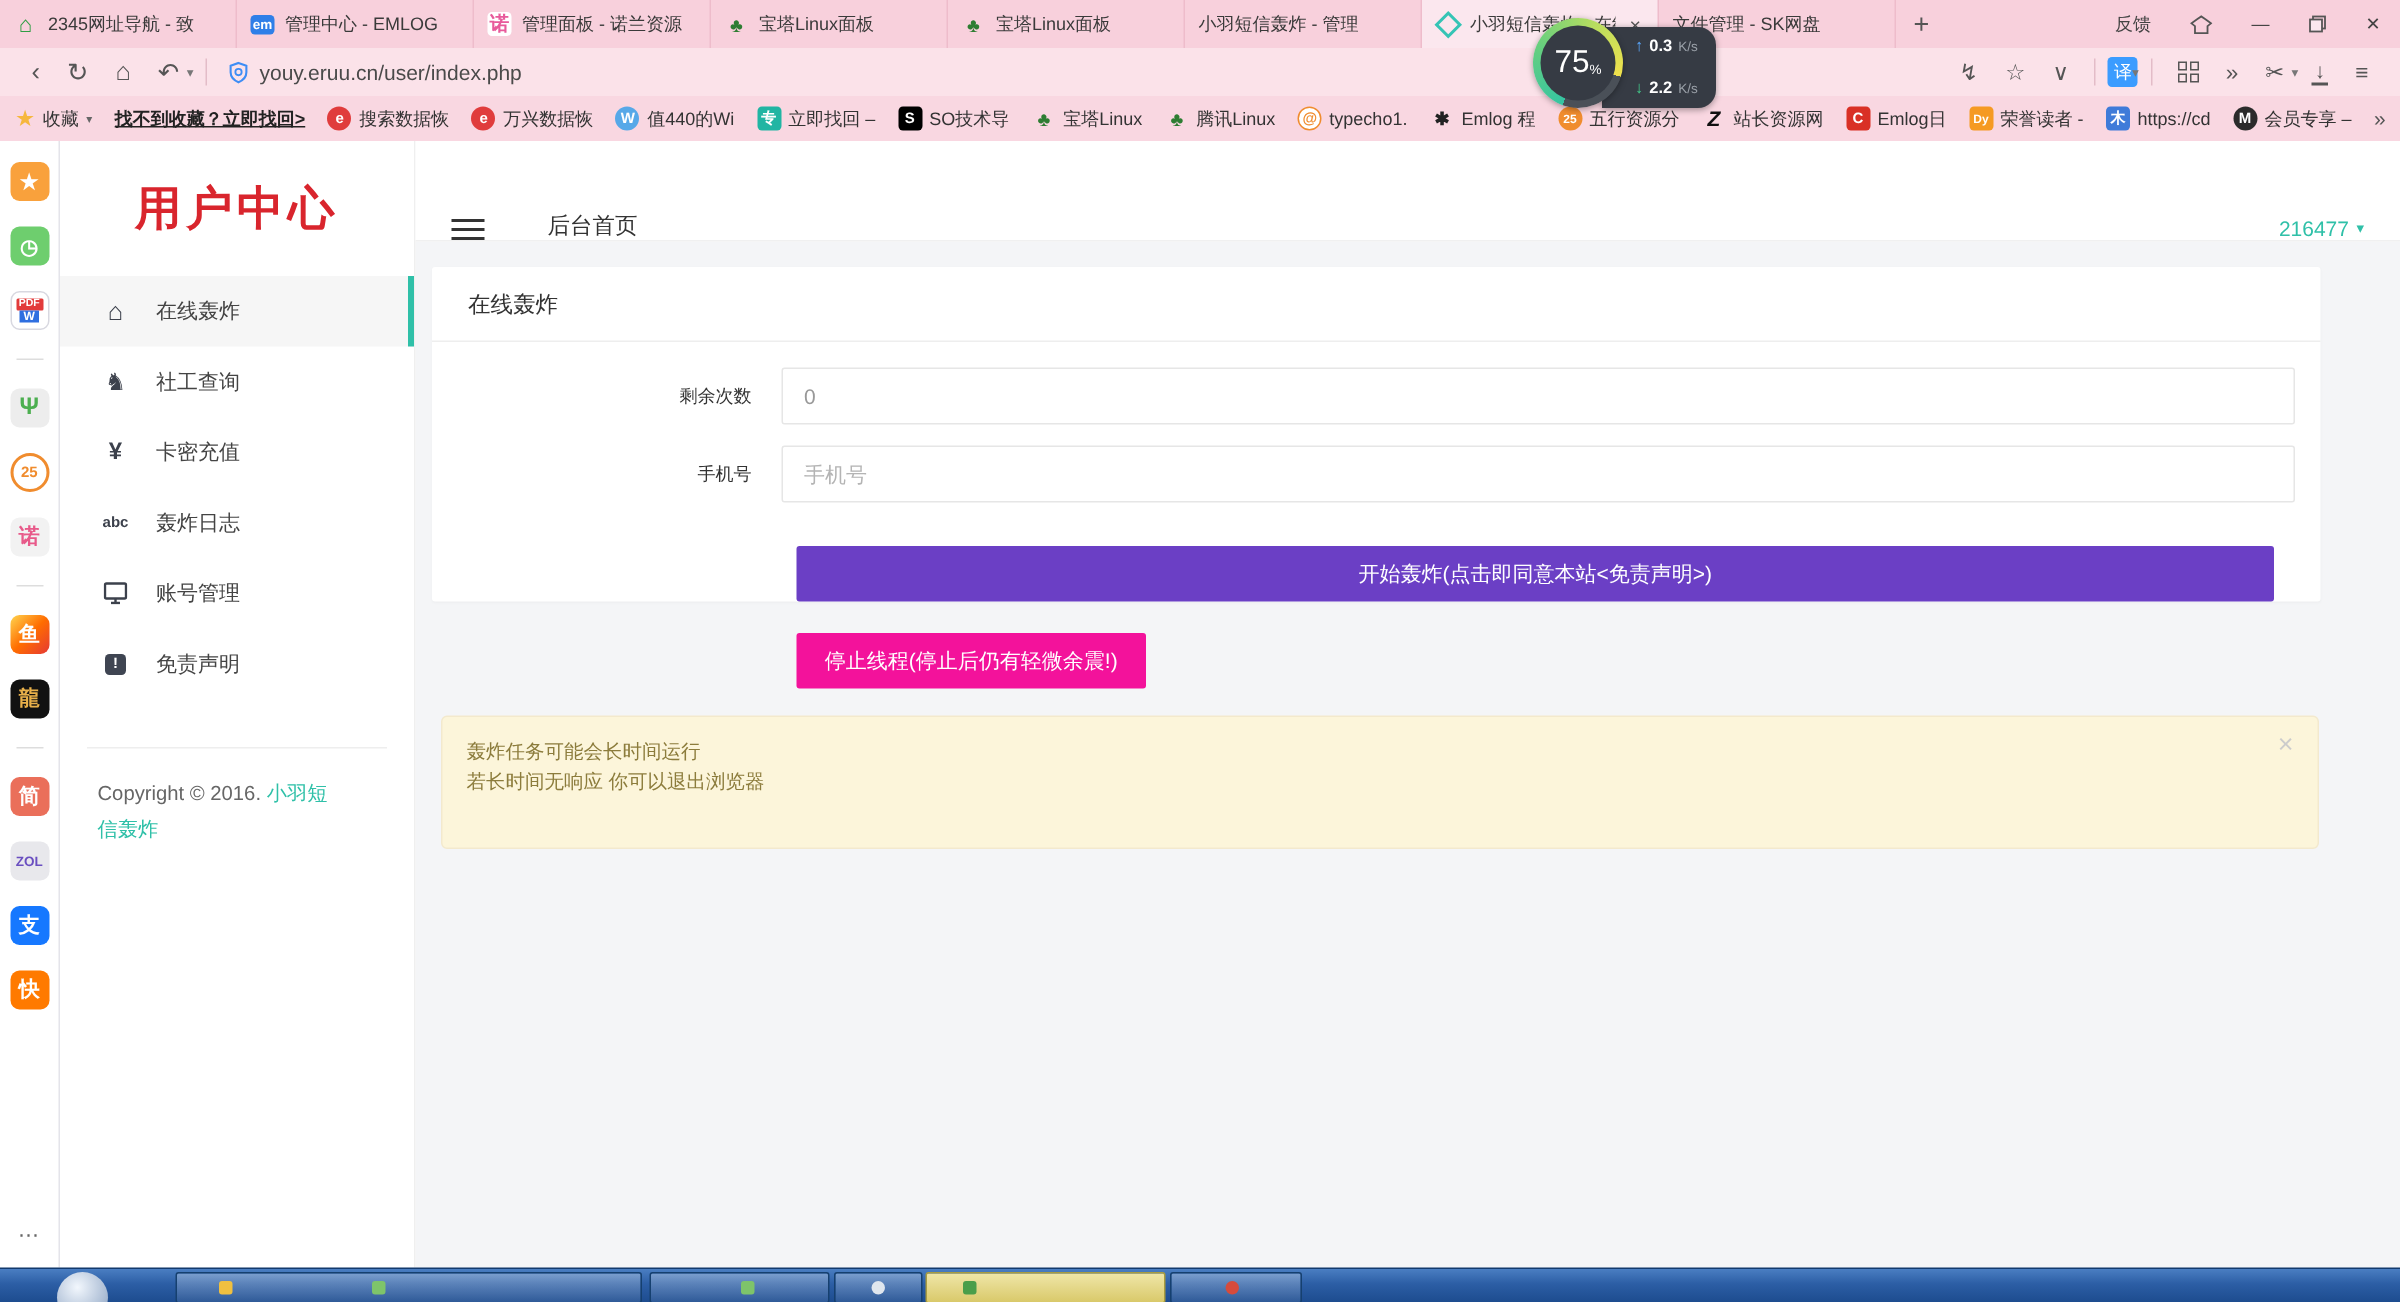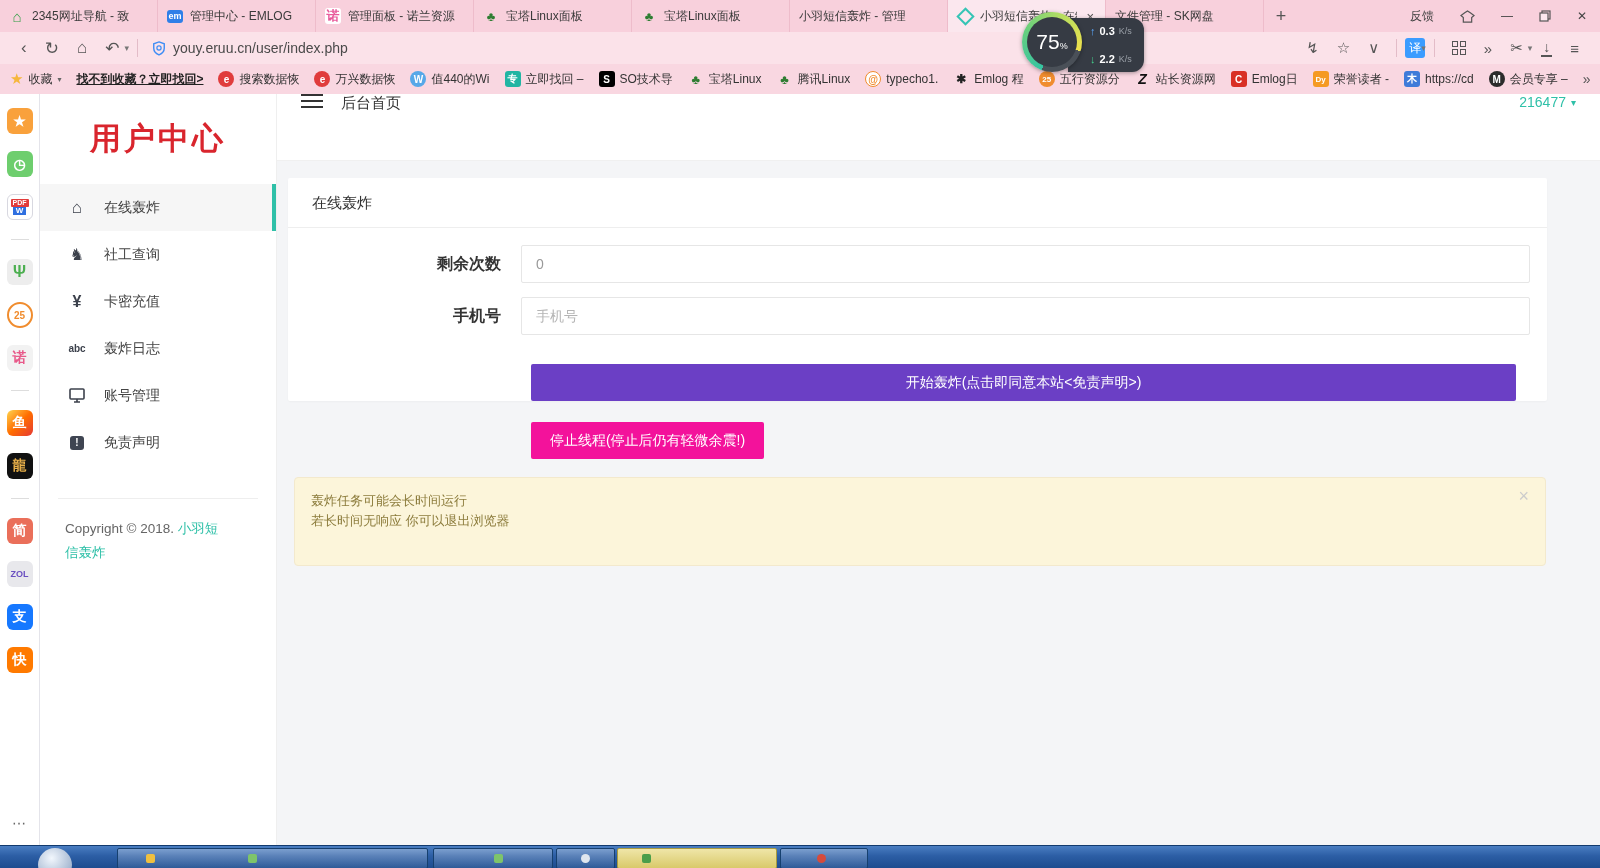--- a/index.html
+++ b/index.html
@@ -93,34 +93,34 @@
   .menu-item.active::after { content:""; position:absolute; right:0; top:0; width:4px; height:100%; background:#2fc0a8; }
   .mi-icon { width:20px; display:flex; align-items:center; justify-content:center; color:#3c414c; font-size:16px; }
   .mi-icon.txt { font-size:10px; font-weight:bold; letter-spacing:0; }
   .mi-icon .warnbox { width:14px; height:14px; background:#3f4552; border-radius:3px; color:#fff;
     font-size:10px; font-weight:bold; display:flex; align-items:center; justify-content:center; }
   .side-divider { border-top:1px solid #eee; margin:32px 18px 0; }
   .copyright { padding:18px 0 0 25px; width:190px; font-size:13.5px; color:#666; line-height:1.75; }
   .copyright a { color:#2fc0a8; text-decoration:none; }
 
   .phead { position:absolute; left:237px; right:0; top:0; height:67px; background:#fff;
-    border-bottom:1px solid #f0f0f0; display:flex; align-items:flex-start; padding:0 24px; }
+    border-bottom:1px solid #f0f0f0; display:flex; align-items:flex-end; padding:0 24px;gap:24px; }
   .burger { width:22px; display:flex; flex-direction:column; gap:4px; margin-right:18px; }
   .burger i { height:2px; background:#333; display:block; }
   .crumb { font-size:15px; color:#333; }
   .user-box { margin-left:auto; color:#2fc0a8; font-size:14px; display:flex; align-items:center; gap:5px; }
   .user-caret { font-size:10px; }
 
   .content { position:absolute; left:237px; right:0; top:67px; bottom:0; }
   .card { position:absolute; left:11px; top:17px; width:1259px; height:223px; background:#fff;
     border-radius:2px; box-shadow:0 1px 2px rgba(0,0,0,.03); }
   .card-title { padding:16px 24px 14px; font-size:15px; color:#333; border-bottom:1px solid #eee; }
   .frow { position:absolute; left:0; width:100%; height:38px; }
   .frow.r1 { top:67px; } .frow.r2 { top:119px; }
-  .flabel { position:absolute; left:0; width:213px; text-align:right; font-size:16px; font-weight:bold;
+  .flabel { position:absolute; left:0; width:213px; text-align:right; font-size:12px; font-weight:normal;
     color:#333; line-height:38px; }
   .finput { position:absolute; left:233px; width:1009px; height:38px; border:1px solid #e6e6e6;
     border-radius:2px; padding:0 14px; font-size:14px; color:#777; background:#fff;
     font-family:"Liberation Sans",sans-serif; outline:none; }
   .finput::placeholder { color:#b4b4b4; }
   .btn-start { position:absolute; left:243px; top:186px; width:985px; height:37px; background:#6b3fc5;
     color:#fff; border:none; border-radius:2px; font-size:14px; cursor:pointer;
     font-family:"Liberation Sans",sans-serif; }
   .btn-stop { position:absolute; left:254px; top:261px; width:233px; height:37px; background:#f3129b;
     color:#fff; border:none; border-radius:2px; font-size:14px; cursor:pointer;
@@ -380,21 +380,21 @@
     </div>
     <div class="menu-item">
       <span class="mi-icon">
           <span class="warnbox">!</span>
         </span>
       <span>免责声明</span>
     </div>
 
     <div class="side-divider"></div>
     <div class="copyright">
-      <span>Copyright © 2018.</span>
+      <span>Copyright © 2016.</span>
       <a href="#">小羽短信轰炸</a>
     </div>
   </div>
 
   <div class="phead">
     <span class="burger">
         <i></i>
         <i></i>
         <i></i>
       </span>

